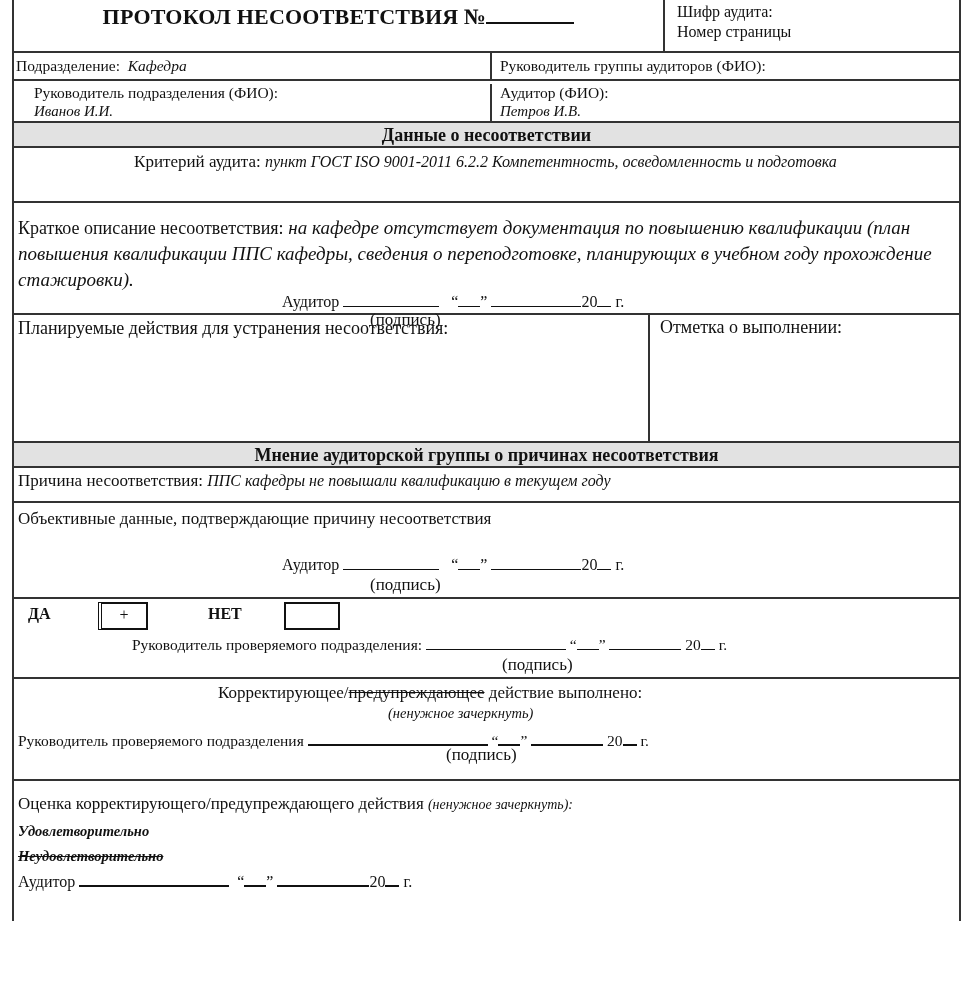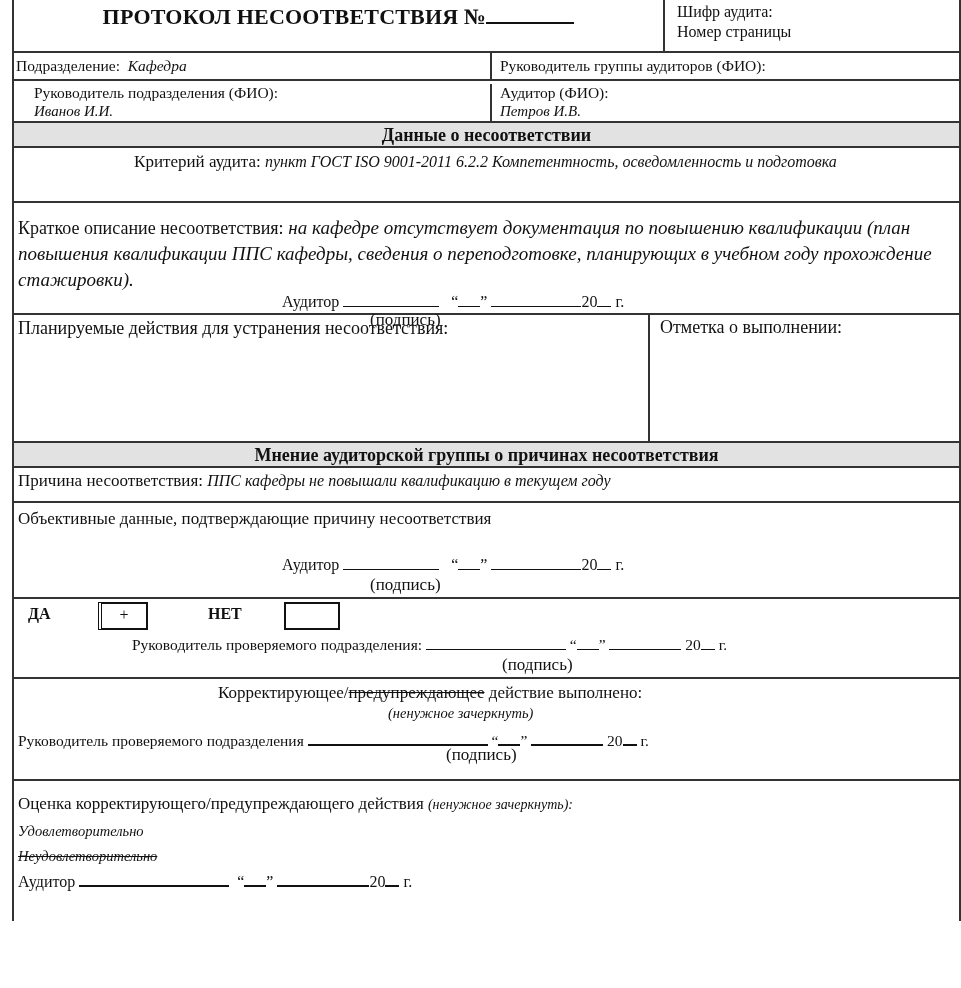--- a/index.html
+++ b/index.html
@@ -59,21 +59,21 @@
     .r-yn { height: 80px; }
     .yn-lab { position: absolute; font-weight: bold; font-size: 16px; }
     .yn-box { position: absolute; top: 3px; width: 50px; height: 28px; border: 2px solid #111; box-sizing: border-box;
       text-align: center; font-size: 16px; line-height: 22px; }
     .yn-box.first { border-left: 4px double #111; }
 
     .r-done { height: 102px; }
     .r-eval { padding: 10px 0 0 4px; font-size: 17px; height: 140px; border-bottom: none; }
     .r-eval .line { height: 25px; line-height: 25px; }
     .r-eval .small-it { font-style: italic; font-size: 14px; }
-    .r-eval .bi { font-weight: normal; font-style: italic; font-size: 14.5px; }
+    .r-eval .bi { font-weight: bold; font-style: italic; font-size: 14.5px; }
   </style>
 </head>
 <body>
 
 <div class="form">
 
   <div class="row hdr">
     <div class="hdr-title">
       <span>ПРОТОКОЛ НЕСООТВЕТСТВИЯ №</span><span class="numline"></span>
     </div>

